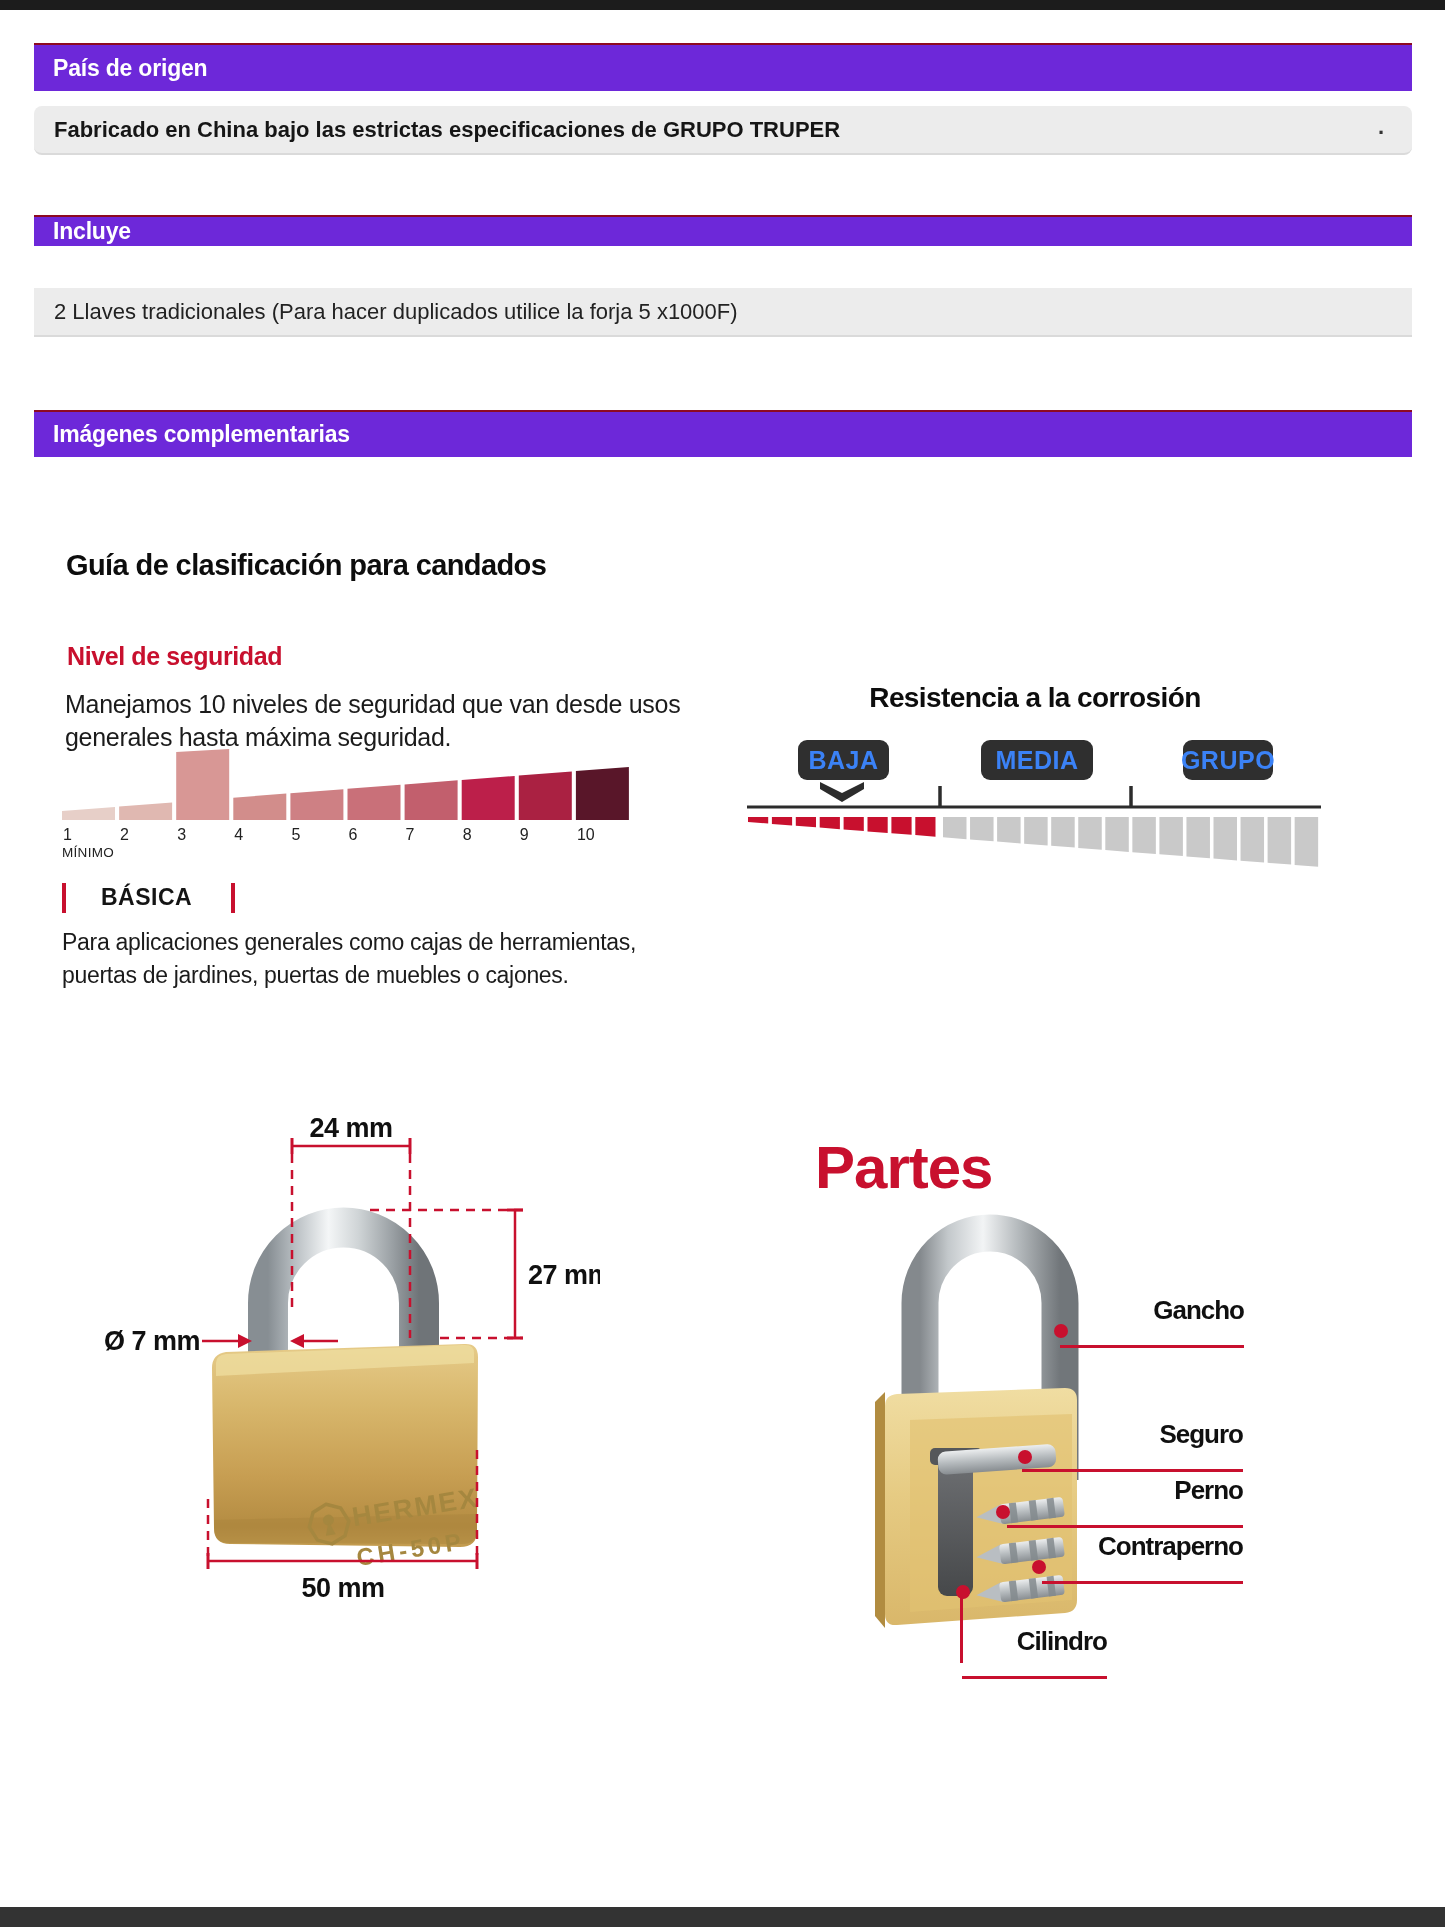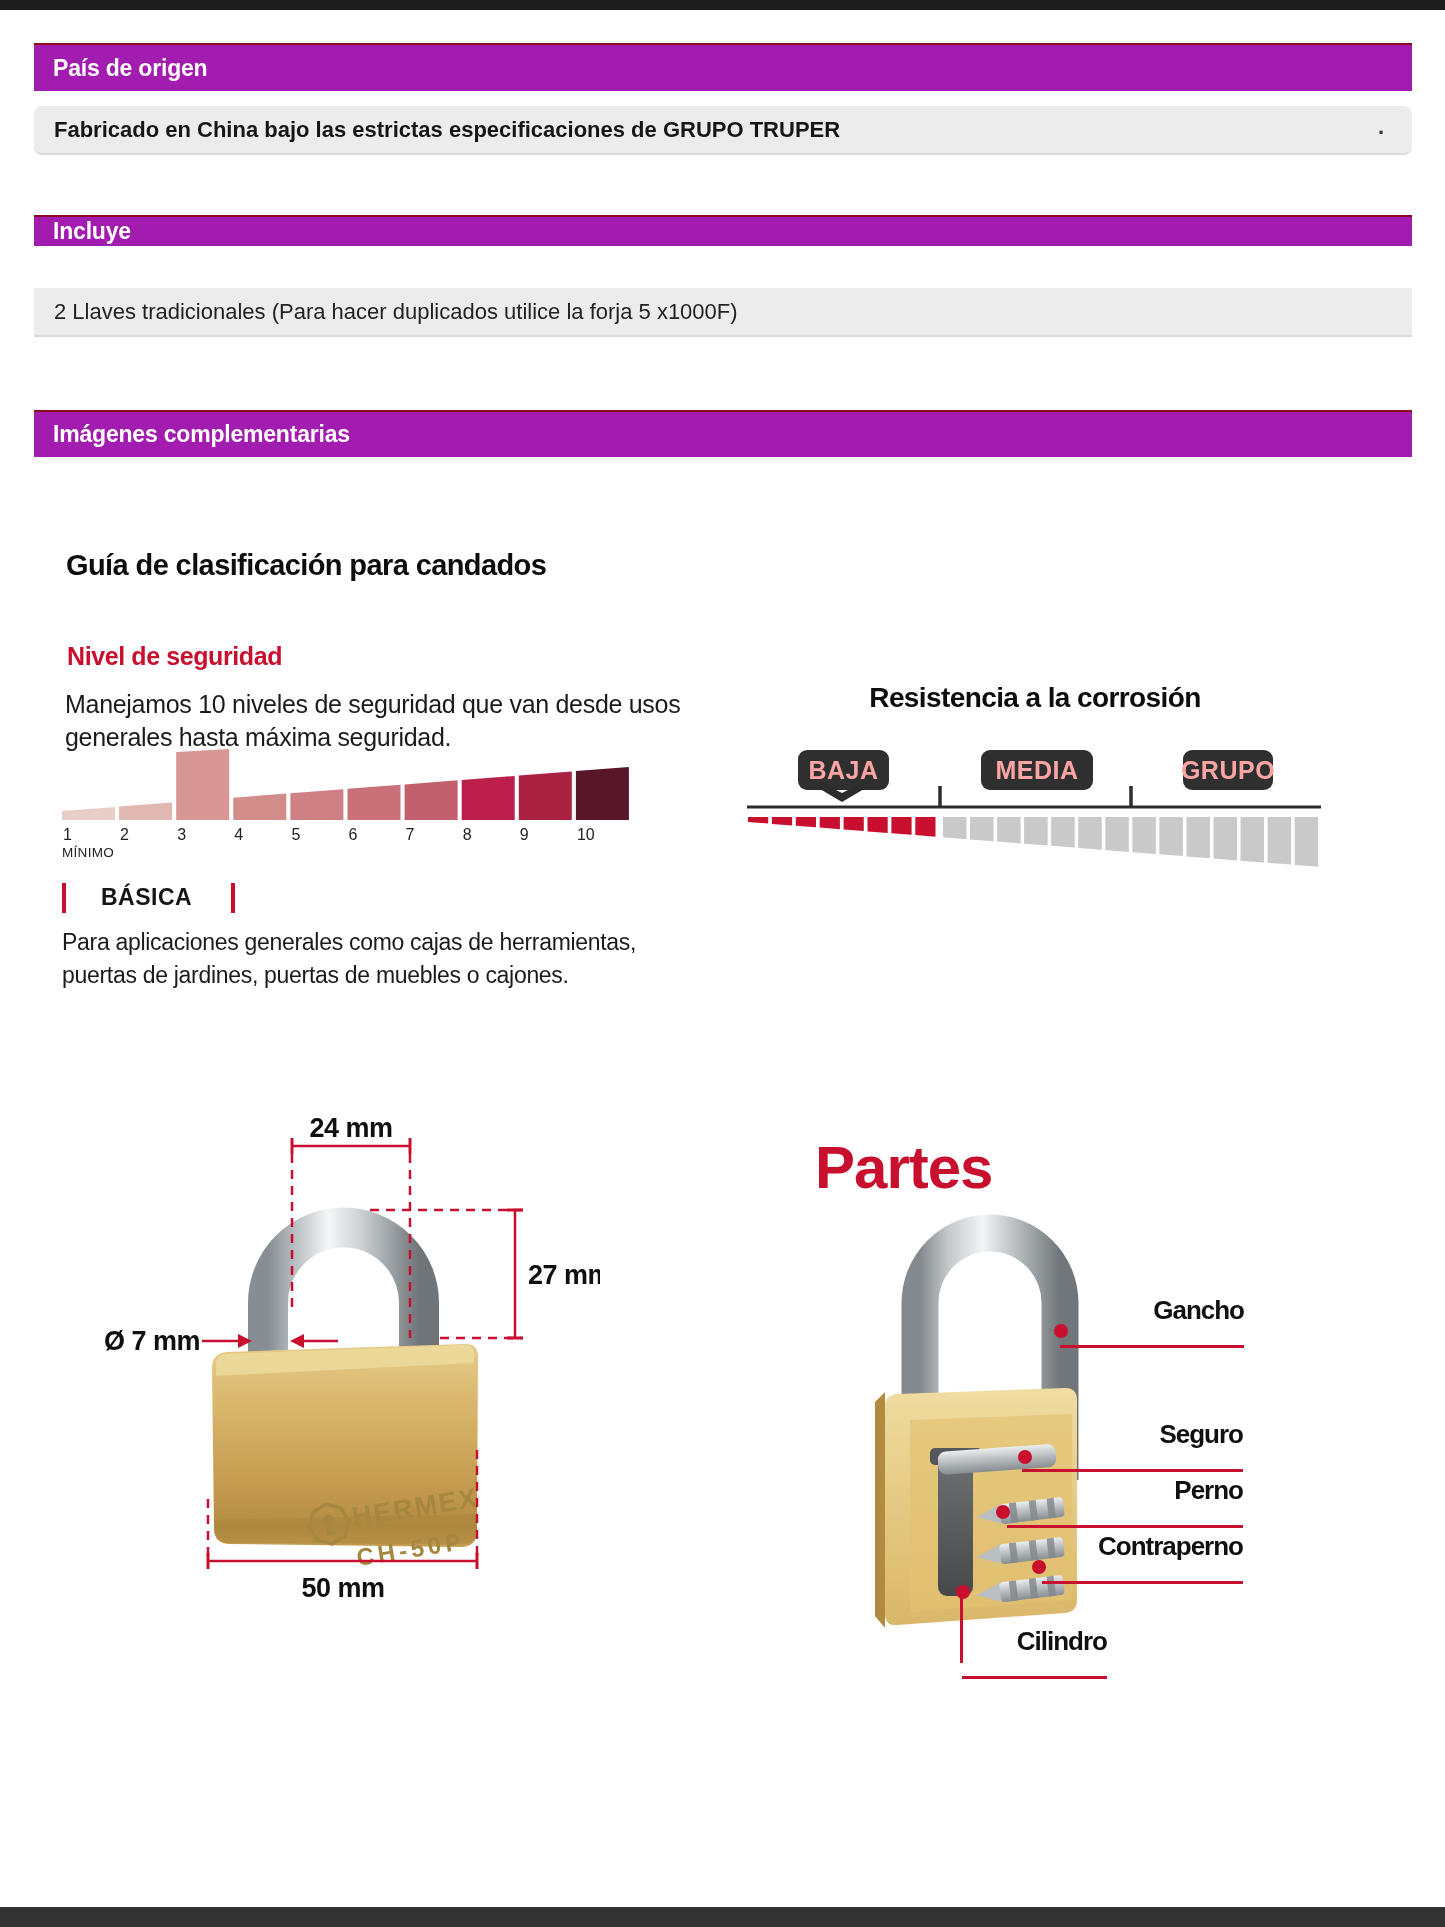--- a/index.html
+++ b/index.html
@@ -2,21 +2,21 @@
 <html><head>
 <meta charset="utf-8">
 <style>
   html,body{margin:0;padding:0;background:#fff;}
   .page{position:relative;width:1445px;height:1927px;background:#ffffff;overflow:hidden;
         font-family:"Liberation Sans",sans-serif;color:#111;}
   .topbar{position:absolute;left:0;top:0;width:1445px;height:10px;background:#1c1c1c;}
   .footbar{position:absolute;left:0;top:1907px;width:1445px;height:20px;background:#333333;}
 
   .band{position:absolute;left:34px;width:1378px;display:flex;align-items:center;box-sizing:border-box;}
-  .band.red{background:#a21caf;color:#fff;font-weight:bold;font-size:23px;padding-left:19px;
+  .band.red{background:#6d28d9;color:#fff;font-weight:bold;font-size:23px;padding-left:19px;
             border-top:2px solid #8d0a22;letter-spacing:-0.2px;}
   .band.gray{background:#ececec;color:#161616;font-size:22px;padding-left:20px;
              border-bottom:2px solid #dadada;}
   #band-origin{top:43px;height:48px;}
   #band-origin-body{top:106px;height:49px;font-weight:bold;border-radius:8px;}
   #band-incluye{top:215px;height:31px;text-align:right;}
   #band-incluye-body{top:288px;height:49px;font-weight:normal;color:#222;}
   #band-imagenes{top:410px;height:47px;}
   .trailing-mark{position:absolute;right:28px;top:8px;font-weight:bold;color:#333;}
 
@@ -30,21 +30,21 @@
   #sec-chart text.tick-num{font-size:16px;fill:#222;font-weight:normal;}
   #sec-chart text.min-label{font-size:13.5px;fill:#222;letter-spacing:0.3px;}
   svg text{font-family:"Liberation Sans",sans-serif;}
 
   .vtick{position:absolute;width:4px;height:30px;background:#c8102e;}
   #basica-label{position:absolute;left:101px;top:884px;font-size:23px;font-weight:bold;letter-spacing:0.5px;color:#141414;}
 
   #corrosion{position:absolute;left:745px;top:660px;width:580px;height:215px;}
   #cor-title{position:absolute;left:0;top:22px;width:580px;text-align:center;font-size:28px;
              font-weight:bold;letter-spacing:-0.6px;color:#0d0d0d;}
-  .badge{position:absolute;top:90px;height:40px;background:#2f2f2f;border-radius:9px;color:#fca5a5;
+  .badge{position:absolute;top:80px;height:40px;background:#2f2f2f;border-radius:9px;color:#3b82f6;
          font-weight:bold;font-size:25px;display:flex;align-items:center;justify-content:center;letter-spacing:0.5px;}
   #badge-baja{left:53px;width:91px;}
   #badge-media{left:236px;width:112px;}
   #badge-alta{left:438px;width:90px;}
   #cor-chart{position:absolute;left:0;top:0;}
 
   #dims-svg{position:absolute;left:80px;top:1100px;}
   .dim{stroke:#c8102e;stroke-width:2.5;fill:none;}
   .dim-dash{stroke:#c8102e;stroke-width:2.5;fill:none;stroke-dasharray:9 7;}
   .dim-tick{stroke:#c8102e;stroke-width:3;fill:none;}

